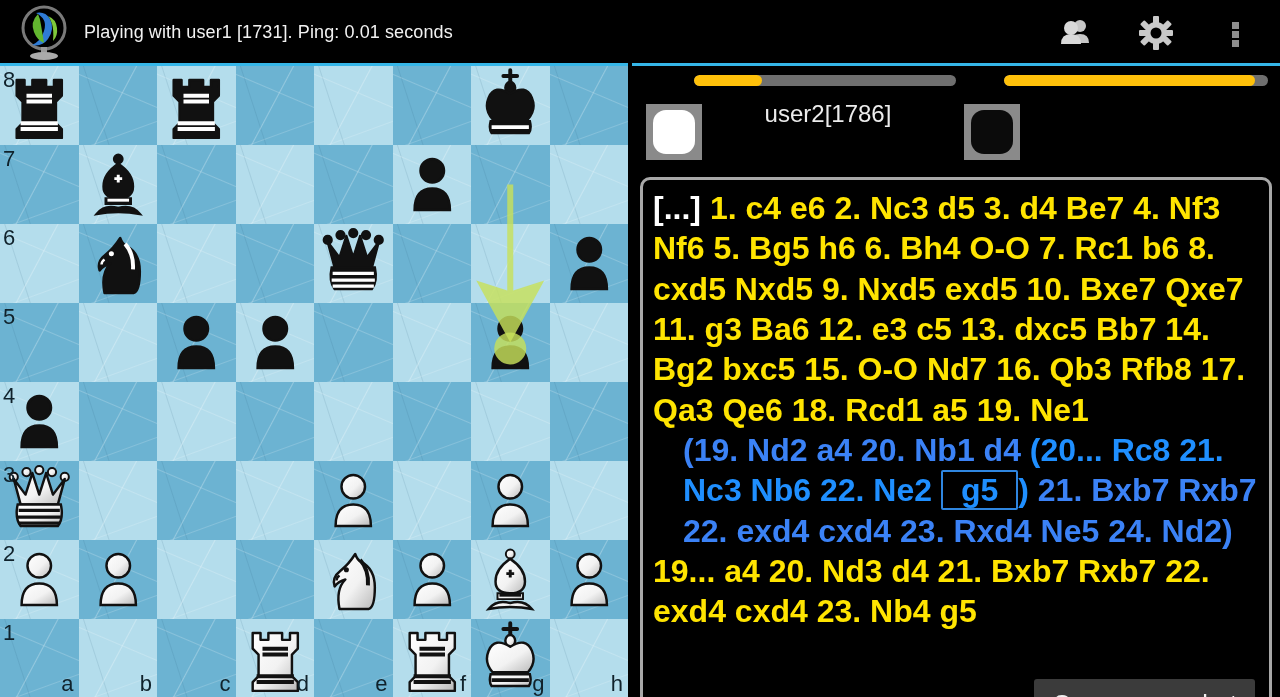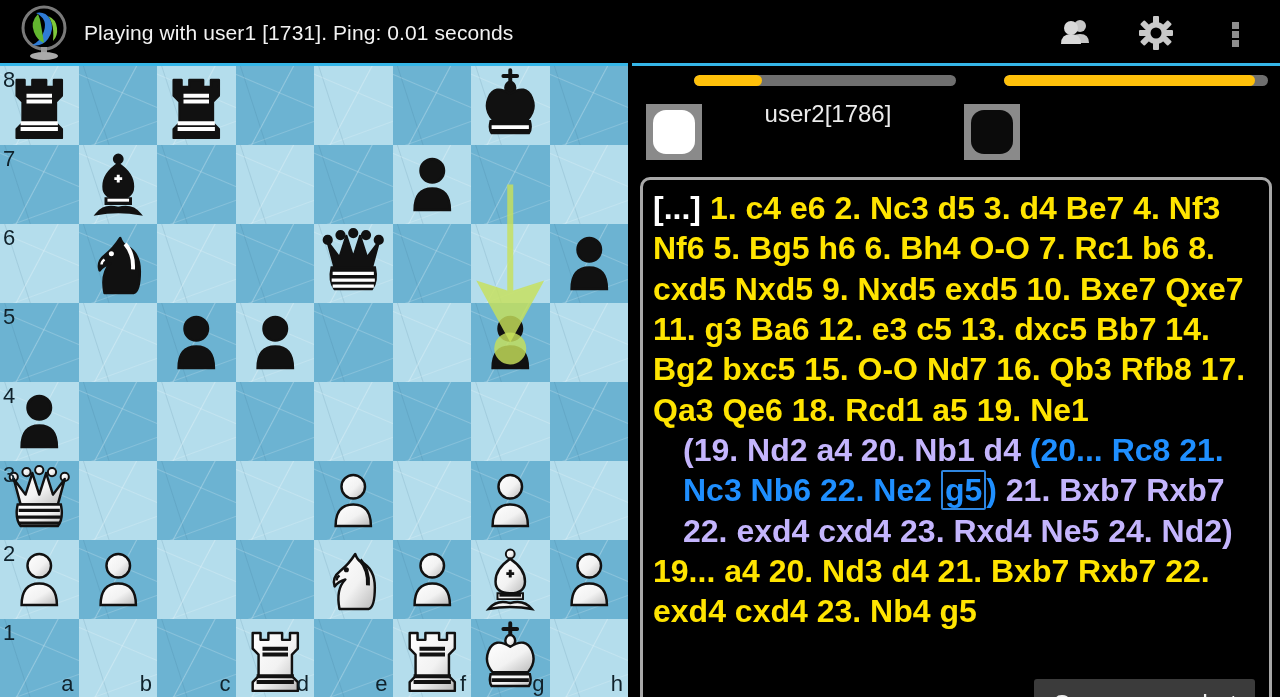--- a/index.html
+++ b/index.html
@@ -11,21 +11,21 @@
   }
   #app { position: relative; width: 1280px; height: 697px; background: #000; }
 
   
   #titlebar {
     position: absolute; left: 0; top: 0; width: 1280px; height: 65px;
     background: #000; display: flex; align-items: center;
   }
   #app-icon { width: 60px; height: 56px; margin-left: 14px; flex: 0 0 auto; position: relative; }
   #title-text {
-    color: #f2f2f2; font-size: 21px; margin-left: 10px;
+    color: #f2f2f2; font-size: 18px; margin-left: 10px;
     letter-spacing: .1px; white-space: nowrap;
   }
   #titlebar-actions {
     margin-left: auto; display: flex; align-items: center; gap: 44px; padding-right: 26px;
   }
   .tb-icon { width: 36px; height: 36px; display: block; }
 
   
   #board-wrap {
     position: absolute; left: 0; top: 63px; width: 628px; height: 634px;
@@ -84,24 +84,24 @@
   #moves-panel {
     position: absolute; left: 8px; top: 114px; width: 632px; height: 572px;
     background: #000; border: 3px solid #a8a8a8; border-radius: 10px; overflow: hidden;
   }
   #moves-text {
     padding: 8px 10px 0 10px; font-size: 32px; font-weight: bold; line-height: 1.26;
     color: #ffe400; word-wrap: break-word;
   }
   .c-white { color: #ffffff; }
   .c-main  { color: #ffe400; }
-  .c-var   { color: #c4b5fd; }
+  .c-var   { color: #3b82f6; }
   .c-sub   { color: #1f8fff; }
   .var-block { display: block; padding-left: 30px; }
-  .sel-move { color: #1f8fff; border: 2px solid #2f86e0; padding: 0 2px; border-radius: 2px; }
+  .sel-move { color: #1f8fff; border: 2px solid #2f86e0; padding: 0 18px; border-radius: 2px; }
   #open-chat-btn {
     position: absolute; right: 14px; bottom: 14px;
     background: #3b3b3b; color: #f0f0f0; font-size: 25px;
     padding: 11px 18px 13px 18px; border: none; border-radius: 3px;
     font-family: "Liberation Sans", sans-serif; cursor: pointer; white-space: nowrap;
   }
 </style>
 </head>
 <body>
 

